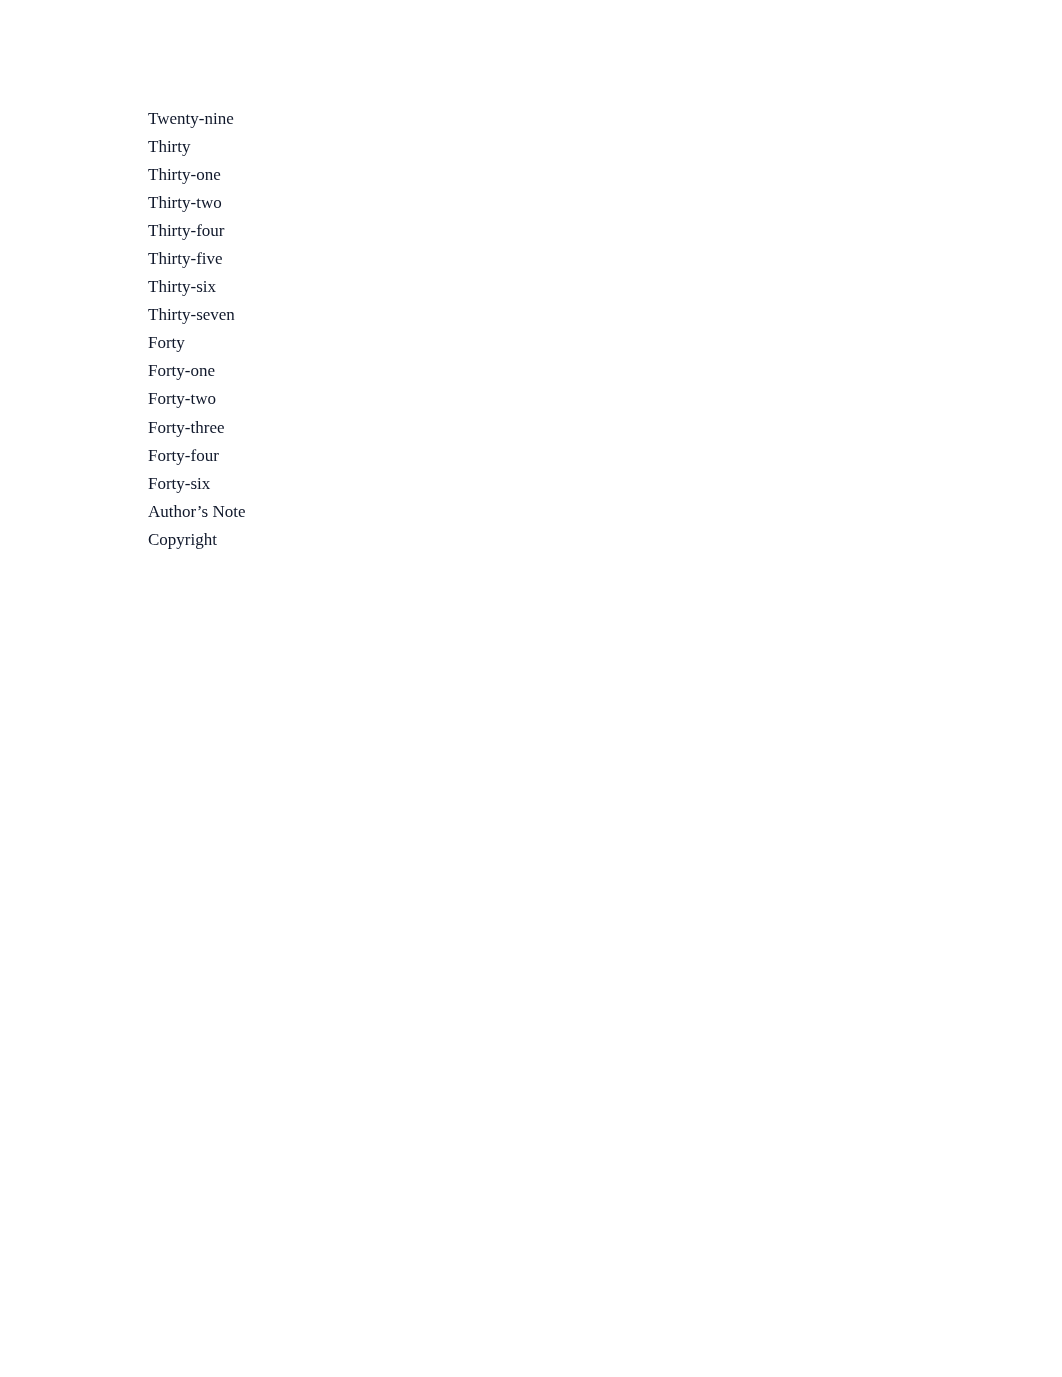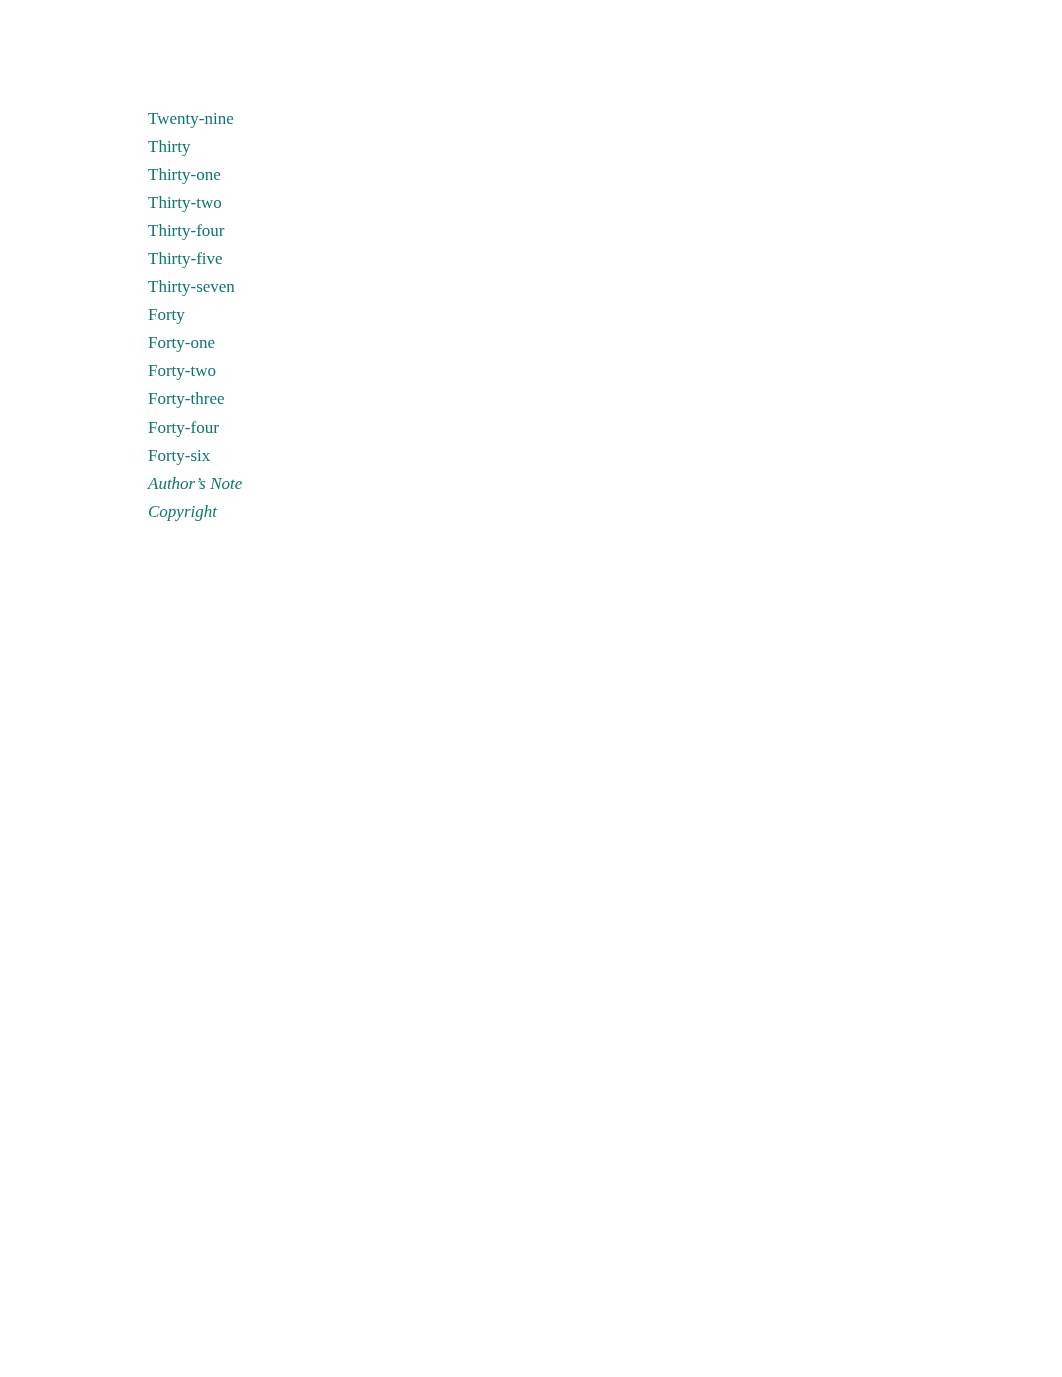--- a/index.html
+++ b/index.html
@@ -12,40 +12,40 @@
       font-family: Georgia, serif;
       width: 1062px;
       min-height: 1377px;
     }
     .toc-container {
       padding-top: 105px;
       padding-left: 148px;
     }
     .toc-item {
       display: block;
-      color: #0f766e;
+      color: #0f172a;
       text-decoration: none;
       font-size: 17px;
       line-height: 1.65;
       font-style: normal;
     }
     .toc-item.italic {
-      font-style: italic;
     }
   </style>
 </head>
 <body>
 
 <div class="toc-container">
 <a href="#" class="toc-item">Twenty-nine</a>
 <a href="#" class="toc-item">Thirty</a>
 <a href="#" class="toc-item">Thirty-one</a>
 <a href="#" class="toc-item">Thirty-two</a>
 <a href="#" class="toc-item">Thirty-four</a>
 <a href="#" class="toc-item">Thirty-five</a>
+<a href="#" class="toc-item">Thirty-six</a>
 <a href="#" class="toc-item">Thirty-seven</a>
 <a href="#" class="toc-item">Forty</a>
 <a href="#" class="toc-item">Forty-one</a>
 <a href="#" class="toc-item">Forty-two</a>
 <a href="#" class="toc-item">Forty-three</a>
 <a href="#" class="toc-item">Forty-four</a>
 <a href="#" class="toc-item">Forty-six</a>
 <a href="#" class="toc-item italic">Author’s Note</a>
 <a href="#" class="toc-item italic">Copyright</a>
 </div>

